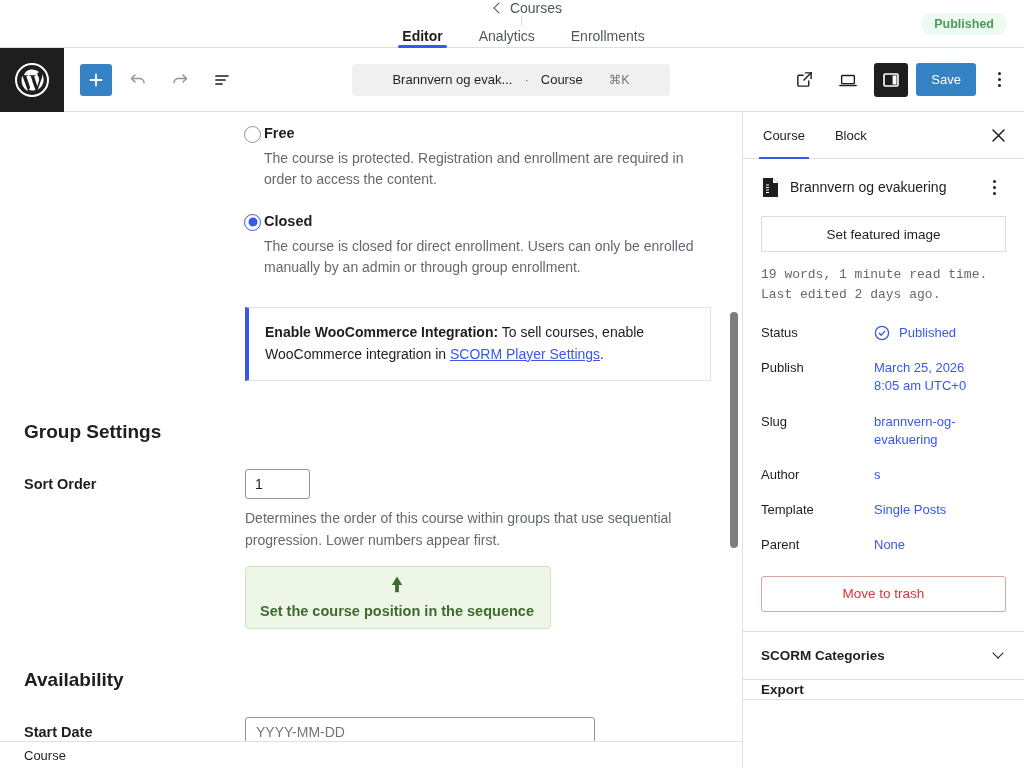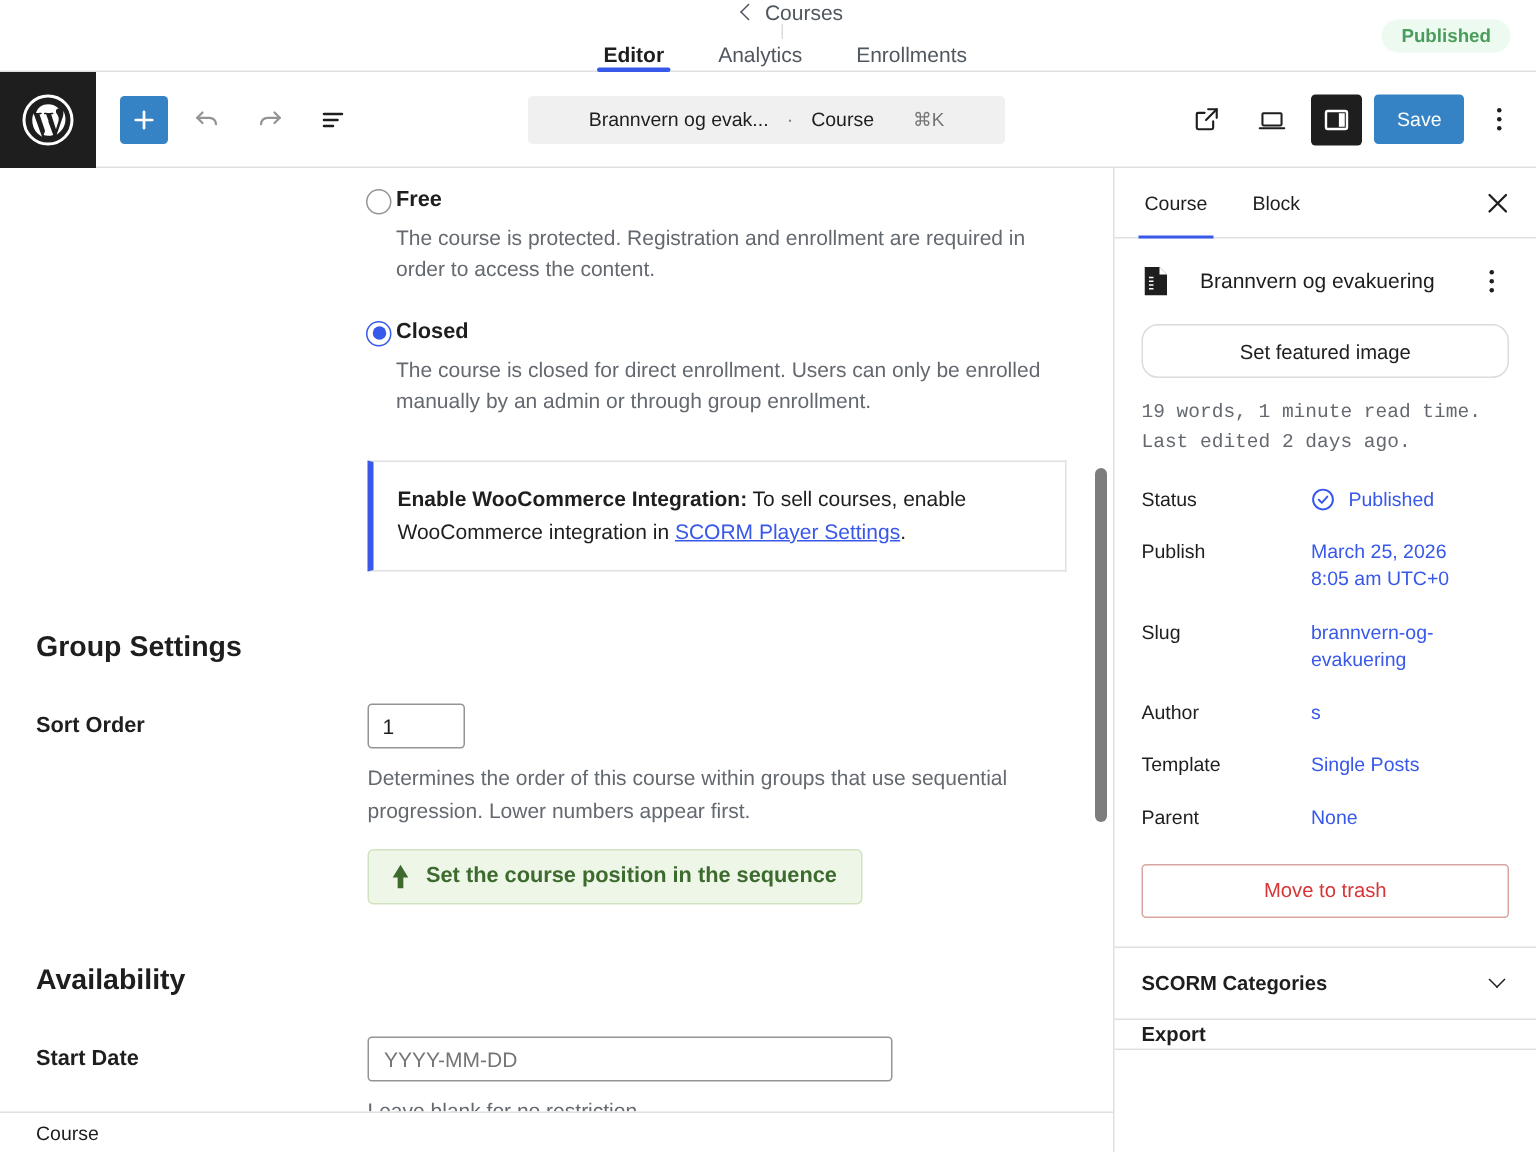--- a/index.html
+++ b/index.html
@@ -157,21 +157,21 @@
   .text-input::placeholder { color: #757575; }
   .help-text {
     font-size: 14px; color: #646970; line-height: 1.55;
     margin-top: 9px; max-width: 450px;
   }
   .seq-btn {
     display: inline-flex; align-items: center; gap: 10px;
     margin-top: 14px; background: #eef6e8; border: 1px solid #cfe3c0;
     border-radius: 4px; padding: 9px 16px 9px 14px;
     color: #3d6b2e; font-size: 14.5px; font-weight: bold;
-    cursor: pointer; font-family: inherit;
+    cursor: pointer; font-family: inherit; flex-direction: column;
   }
 
   
   .scroll-track {
     position: absolute; right: 4px; top: 0; width: 8px; height: 629px;
   }
   .scroll-thumb {
     position: absolute; right: 0; top: 200px; width: 8px; height: 236px;
     background: #7d7d7d; border-radius: 4px; cursor: pointer;
   }
@@ -203,36 +203,36 @@
     height: 2.5px; background: #3858e9;
   }
   .close-x {
     position: absolute; right: 12px; top: 9px;
     width: 28px; height: 28px; display: flex; align-items: center;
     justify-content: center; cursor: pointer; font-size: 18px; color: #1e1e1e;
   }
 
   .side-body { padding: 0 18px; }
   .post-head {
-    display: flex; align-items: center; gap: 22px;
+    display: flex; align-items: center; gap: 12px;
     padding: 16px 0 0 2px;
   }
   .doc-icon {
     width: 15px; height: 19px; flex: none; position: relative;
   }
   .post-title { font-size: 14px; color: #1e1e1e; flex: 1; }
   .post-kebab {
     width: 24px; height: 24px; display: flex; flex-direction: column;
     align-items: center; justify-content: center; gap: 3px; cursor: pointer;
   }
   .post-kebab i { width: 3px; height: 3px; background: #1e1e1e; border-radius: 50%; }
 
   .featured-btn {
     width: 100%; height: 36px; margin-top: 17px;
-    border: 1px solid #dcdcde; background: #fff; border-radius: 11px;
+    border: 1px solid #dcdcde; background: #fff; border-radius: 0;
     font-size: 13.5px; color: #1e1e1e; cursor: pointer; font-family: inherit;
   }
   .meta-line { font-size: 13px; color: #646970; margin-top: 15px; font-family: Liberation Mono, monospace; }
   .meta-line + .meta-line { margin-top: 5px; }
 
   .rows { margin-top: 22px; }
   .srow { display: flex; align-items: flex-start; margin-bottom: 17px; }
   .srow-label {
     width: 113px; flex: none; font-size: 13px; color: #1e1e1e; padding-top: 1px;
   }

